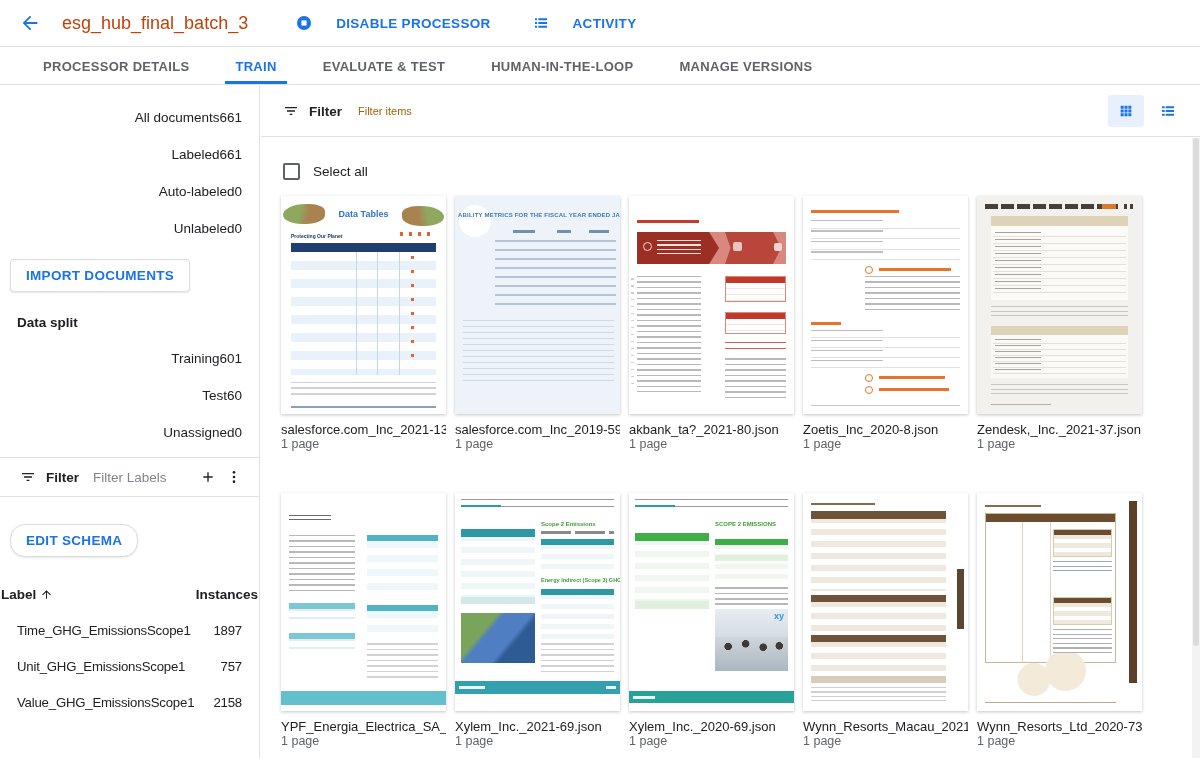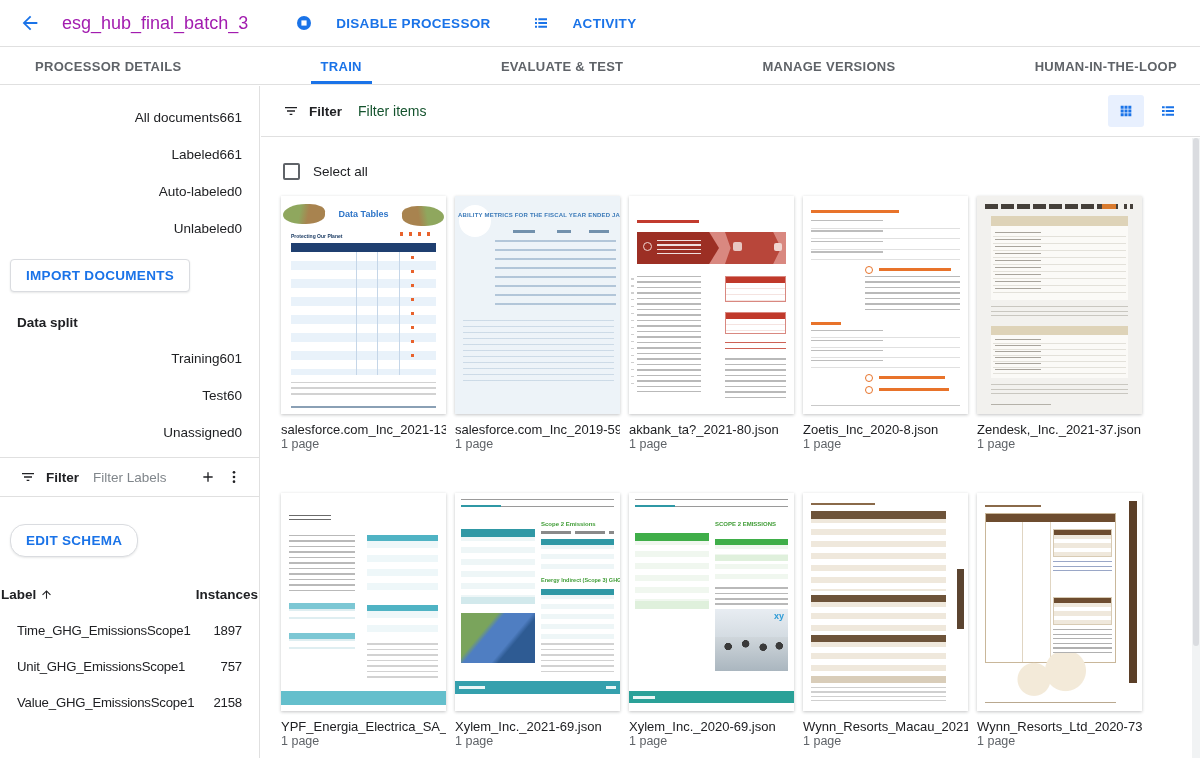--- a/index.html
+++ b/index.html
@@ -3,27 +3,27 @@
 <meta charset="utf-8">
 <style>
   * { box-sizing: border-box; margin: 0; padding: 0; }
   html,body { width:1200px; height:758px; overflow:hidden; }
   body { font-family: "Liberation Sans", sans-serif; color:#202124; background:#fff; position:relative; }
   .abs { position:absolute; }
 
   
   .header { position:absolute; top:0; left:0; right:0; height:47px; border-bottom:1px solid #e0e0e0; display:flex; align-items:center; background:#fff; }
   .back-btn { margin-left:18px; width:24px; height:24px; cursor:pointer; display:flex; align-items:center; justify-content:center; }
-  .page-title { margin-left:20px; font-size:18px; color:#a21caf;text-align:center; }
+  .page-title { margin-left:20px; font-size:18px; color:#c2410c;text-align:center; }
   .hdr-action { display:flex; align-items:center; gap:24px; color:#1a73e8; font-size:13.5px; font-weight:bold; letter-spacing:.3px; cursor:pointer; }
   .hdr-action.disable { margin-left:48px; }
   .hdr-action.activity { margin-left:42px; }
 
   
-  .tabbar { position:absolute; top:48px; left:0; right:0; height:37px; border-bottom:1px solid #e0e0e0; display:flex; align-items:stretch; padding-left:12px; background:#fff;justify-content:space-between; }
+  .tabbar { position:absolute; top:48px; left:0; right:0; height:37px; border-bottom:1px solid #e0e0e0; display:flex; align-items:stretch; padding-left:20px; background:#fff; }
   .tab { display:flex; align-items:center; padding:0 10px; margin:0 13px; font-size:13px; font-weight:bold; letter-spacing:.3px; color:#5f6368; cursor:pointer; }
   .tab.active { color:#1a73e8; box-shadow: inset 0 -3px 0 #1a73e8; }
 
   
   .sidebar { position:absolute; top:86px; left:0; width:260px; bottom:0; border-right:1px solid #e0e0e0; background:#fff; padding-top:13px; }
   .s-row { height:37px; display:flex; align-items:center; justify-content:flex-end; padding:0 17px; font-size:13.5px; }
   .s-row .cnt { color:#202124; }
   .s-btn { display:inline-block; margin:12px 0 2px 10px; padding:8px 15px; border:1px solid #dadce0; border-radius:4px; background:#fff; color:#1a73e8; font-size:13.5px; font-weight:bold; letter-spacing:.3px; cursor:pointer; box-shadow:0 1px 2px rgba(60,64,67,.12); }
   .s-title { height:36px; display:flex; align-items:center; padding:0 17px; font-size:13.5px; font-weight:bold; margin-top:10px; }
   .s-filter { margin-top:6px; height:40px; border-top:1px solid #e0e0e0; border-bottom:1px solid #e0e0e0; display:flex; align-items:center; padding:0 12px 0 20px; }
@@ -32,21 +32,21 @@
   .icon-btn { width:26px; height:26px; display:flex; align-items:center; justify-content:center; cursor:pointer; }
   .schema-btn { margin:27px 0 0 10px;border-radius:15px; }
   .lbl-head { margin-top:19px; height:36px; display:flex; align-items:center; justify-content:space-between; padding:0 1px; font-size:13.5px; font-weight:bold; }
   .lbl-head .lft { display:flex; align-items:center; gap:4px; }
   .lbl-row { height:36px; display:flex; align-items:center; justify-content:space-between; padding:0 17px; font-size:13.2px; letter-spacing:-.2px; }
 
   
   .main { position:absolute; top:86px; left:261px; right:0; bottom:0; background:#fff; overflow:hidden; }
   .m-filterbar { height:51px; border-bottom:1px solid #e0e0e0; display:flex; align-items:center; padding:0 14px 0 22px; }
   .m-filterbar .flabel { font-size:13.5px; font-weight:bold; margin-left:10px; }
-  .m-filterbar .fph { font-size:14px; color:#14532d; margin-left:16px; flex:1; }
+  .m-filterbar .fph { font-size:11px; color:#a16207; margin-left:16px; flex:1; }
   .view-btn { width:36px; height:32px; border-radius:3px; display:flex; align-items:center; justify-content:center; cursor:pointer; margin-left:6px; }
   .view-btn.active { background:#e8f0fe; }
   .vscroll { position:absolute; right:0; top:52px; bottom:0; width:8px; background:#f1f3f4; }
   .vscroll .bar { position:absolute; top:0; left:1px; width:6px; height:82%; background:#dadce0; border-radius:3px; }
 
   .select-all { display:flex; align-items:center; margin:26px 0 0 22px; }
   .checkbox { width:17px; height:17px; border:2px solid #5f6368; border-radius:2px; background:#fff; cursor:pointer; }
   .select-all span { font-size:13.5px; margin-left:13px; }
 
   .grid { position:absolute; left:20px; top:110px; display:flex; flex-wrap:wrap; width:890px; }
@@ -249,22 +249,22 @@
         <path d="M3 5h3v3H3zM8 5h13v3H8zM3 10.5h3v3H3zM8 10.5h13v3H8zM3 16h3v3H3zM8 16h13v3H8z" fill="#1a73e8"></path>
       </svg>
     <span>ACTIVITY</span>
   </div>
 </div>
 
 <div class="tabbar">
   <div class="tab">PROCESSOR DETAILS</div>
   <div class="tab active">TRAIN</div>
   <div class="tab">EVALUATE &amp; TEST</div>
+  <div class="tab">HUMAN-IN-THE-LOOP</div>
   <div class="tab">MANAGE VERSIONS</div>
-  <div class="tab">HUMAN-IN-THE-LOOP</div>
 </div>
 
 <div class="sidebar">
   <div class="s-row">
     <span>All documents</span>
     <span class="cnt">661</span>
   </div>
   <div class="s-row">
     <span>Labeled</span>
     <span class="cnt">661</span>

